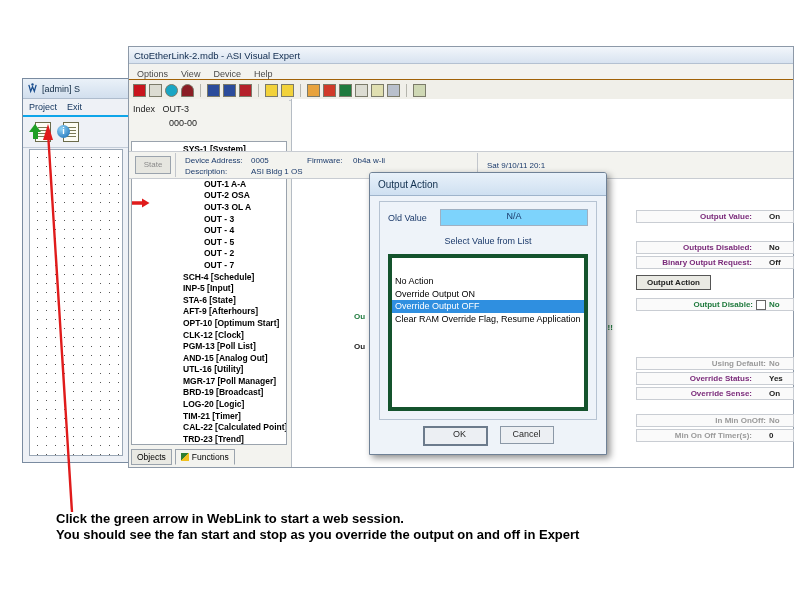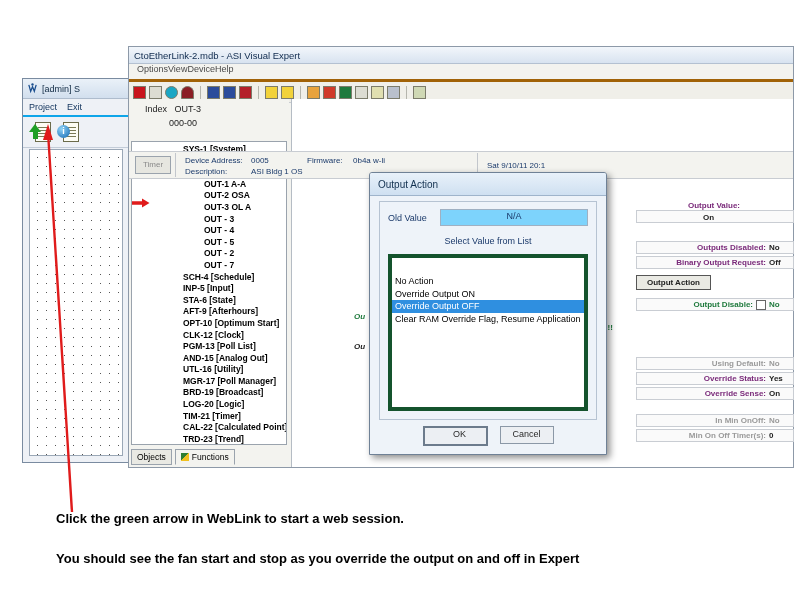--- a/index.html
+++ b/index.html
@@ -42,31 +42,31 @@
                   background:radial-gradient(circle at 35% 30%,#8fd3f7,#1167b1);
                   color:#fff;font-size:9px;font-weight:bold;text-align:center;line-height:13px;}
   .wl-glyph{width:11px;height:11px;flex:0 0 auto;}
 
   
   #expert{left:128px;top:46px;width:666px;height:422px;background:#f3f3ef;
           border:1px solid #8d99a8;box-sizing:border-box;}
   #ex-title{height:16px;background:linear-gradient(#f2f6fb,#d8e3f0);
             border-bottom:1px solid #b4c1d1;display:flex;align-items:center;padding-left:5px;}
   #ex-title .t{font-size:9.5px;color:#0f2a4d;white-space:nowrap;}
-  #ex-menu{height:15px;background:#f3f3ef;border-bottom:3px solid #a16207;
-           display:flex;align-items:flex-start;padding-left:8px;}
+  #ex-menu{height:15px;background:#f3f3ef;border-bottom:1px solid #a16207;
+           display:flex;align-items:flex-end;gap:13px;padding-left:8px;}
   #ex-menu span{font-size:9px;color:#4a4a4a;}
   #ex-tools{height:20px;background:#f0efe9;border-bottom:1px solid #c8ccd2;
             display:flex;align-items:center;gap:3px;padding-left:4px;}
   .tb{width:13px;height:13px;border:1px solid #7b7b6a;box-sizing:border-box;}
   .tbsep{width:1px;height:13px;background:#b5b5ad;margin:0 3px;}
 
   #ex-body{position:absolute;left:0;top:52px;right:0;bottom:0;}
   #ex-left{position:absolute;left:0;top:0;width:160px;bottom:0;background:#f3f3ef;}
-  #idx{font-size:9px;color:#222;padding:5px 0 0 4px;margin-left:12px;}
+  #idx{font-size:9px;color:#222;padding:5px 0 0 4px;}
   #idxval{font-size:9px;color:#222;padding:4px 0 6px 40px;}
   #tree{position:absolute;left:2px;top:42px;right:2px;bottom:22px;
         background:#fff;border:1px solid #9aa3ad;overflow:hidden;padding-top:2px;}
   .tnode{font-size:8.5px;color:#000;font-weight:bold;line-height:11.6px;
          white-space:nowrap;padding-left:3px;margin-left:48px;}
   .tnode.child{padding-left:24px;font-weight:bold;}
   #tabs{position:absolute;left:2px;bottom:2px;height:16px;display:flex;gap:3px;align-items:flex-end;}
   .tab{font-size:8.5px;padding:2px 5px;border:1px solid #9aa3ad;background:#e9e9e3;
        display:flex;align-items:center;gap:3px;}
   .tab.active{background:#f3f3ef;border-bottom-color:#f3f3ef;}
@@ -84,29 +84,29 @@
   .sbtxt{position:absolute;font-size:8px;color:#1b3a6b;white-space:nowrap;}
   #sb-div2{position:absolute;left:348px;top:1px;bottom:1px;width:1px;background:#c2c6cc;}
 
   
   .vrow{position:absolute;height:13px;border:1px solid #c9cdd3;background:#fafafa;
         box-sizing:border-box;display:flex;align-items:center;justify-content:flex-end;
         padding-right:2px;gap:3px;white-space:nowrap;}
   .vlab{font-size:8px;font-weight:bold;}
   .vval{font-size:8px;font-weight:bold;min-width:22px;text-align:left;}
   .purple{color:#7a2a7a;} .grey{color:#9a9a9a;} .green{color:#1f7a3d;}
-  .dark{color:#222;}
+  .dark{color:#222;margin-left:14px;}
   #oa-btn{position:absolute;left:636px;top:275px;width:75px;height:15px;background:#e9e9e3;
           border:1px solid #555;box-sizing:border-box;font-size:8px;font-weight:bold;
           color:#222;text-align:center;line-height:13px;}
   #chk{width:8px;height:8px;border:1px solid #666;background:#fff;display:inline-block;}
   #alert{position:absolute;left:596px;top:323px;font-size:8px;font-weight:bold;color:#1f7a3d;}
   #zero{position:absolute;left:600px;top:338px;font-size:8px;font-weight:bold;color:#222;}
   #behind{position:absolute;left:378px;top:444px;font-size:8px;color:#6b6b6b;}
-  .stub{position:absolute;font-size:8px;font-weight:bold;color:#1f7a3d;font-style:italic;}
+  .stub{position:absolute;font-size:8px;font-weight:bold;color:#1f7a3d;}
 
   
   #dlg{left:369px;top:172px;width:238px;height:283px;
        background:#eef3f9;border:1px solid #6f8196;box-sizing:border-box;
        box-shadow:3px 3px 7px rgba(0,0,0,.45);border-radius:3px 3px 0 0;}
   #dlg-title{height:22px;background:linear-gradient(#e8f1fa,#cfe0f1);
              border-bottom:1px solid #9fb4cb;display:flex;align-items:center;padding-left:8px;
              border-radius:2px 2px 0 0;}
   #dlg-title .t{font-size:10px;color:#12304f;}
   #dlg-inner{position:absolute;left:9px;top:28px;right:9px;bottom:34px;
@@ -255,34 +255,34 @@
       <div id="treeptr">
         <svg width="18" height="10" viewBox="0 0 18 10">
           <path d="M0 3.2 H10 V0.5 L17.5 5 L10 9.5 V6.8 H0 Z" fill="#e01b1b"></path>
         </svg>
       </div>
     </div>
     <div id="ex-right"></div>
   </div>
 
   <div id="statusbar">
-    <div id="sb-send">Timer</div>
+    <div id="sb-send">State</div>
     <div id="sb-div1"></div>
     <span class="sbtxt" style="left:56px;top:4px;">Device Address:</span>
     <span class="sbtxt" style="left:122px;top:4px;">0005</span>
     <span class="sbtxt" style="left:178px;top:4px;">Firmware:</span>
     <span class="sbtxt" style="left:224px;top:4px;">0b4a w-li</span>
     <span class="sbtxt" style="left:56px;top:15px;">Description:</span>
     <span class="sbtxt" style="left:122px;top:15px;">ASI Bldg 1 OS</span>
     <div id="sb-div2"></div>
     <span class="sbtxt" style="left:358px;top:9px;">Sat  9/10/11  20:1</span>
   </div>
 </div>
 
-<div class="vrow" style="left:636px;top:210px;width:158px;flex-direction:column;">
+<div class="vrow" style="left:636px;top:210px;width:158px;">
   <span class="vlab purple">Output Value:</span>
   <span class="vval dark">On</span>
 </div>
 <div class="vrow" style="left:636px;top:241px;width:158px;">
   <span class="vlab purple">Outputs Disabled:</span>
   <span class="vval dark">No</span>
 </div>
 <div class="vrow" style="left:636px;top:256px;width:158px;">
   <span class="vlab purple">Binary Output Request:</span>
   <span class="vval dark">Off</span>
@@ -343,13 +343,13 @@
     <div class="dbtn">Cancel</div>
   </div>
 </div>
 
 <svg class="abs" id="redarrow">
   <line x1="72" y1="512" x2="48" y2="132" stroke="#e01b1b" stroke-width="2.4"></line>
   <path d="M48 124 L43 140 L53 140 Z" fill="#e01b1b"></path>
 </svg>
 
 <div class="cap" style="top:511px;">Click the green arrow in WebLink to start a web session.</div>
-<div class="cap" style="top:551px;">You should see the fan start and stop as you override the output on and off in Expert</div>
+<div class="cap" style="top:527px;">You should see the fan start and stop as you override the output on and off in Expert</div>
 
 </body></html>

